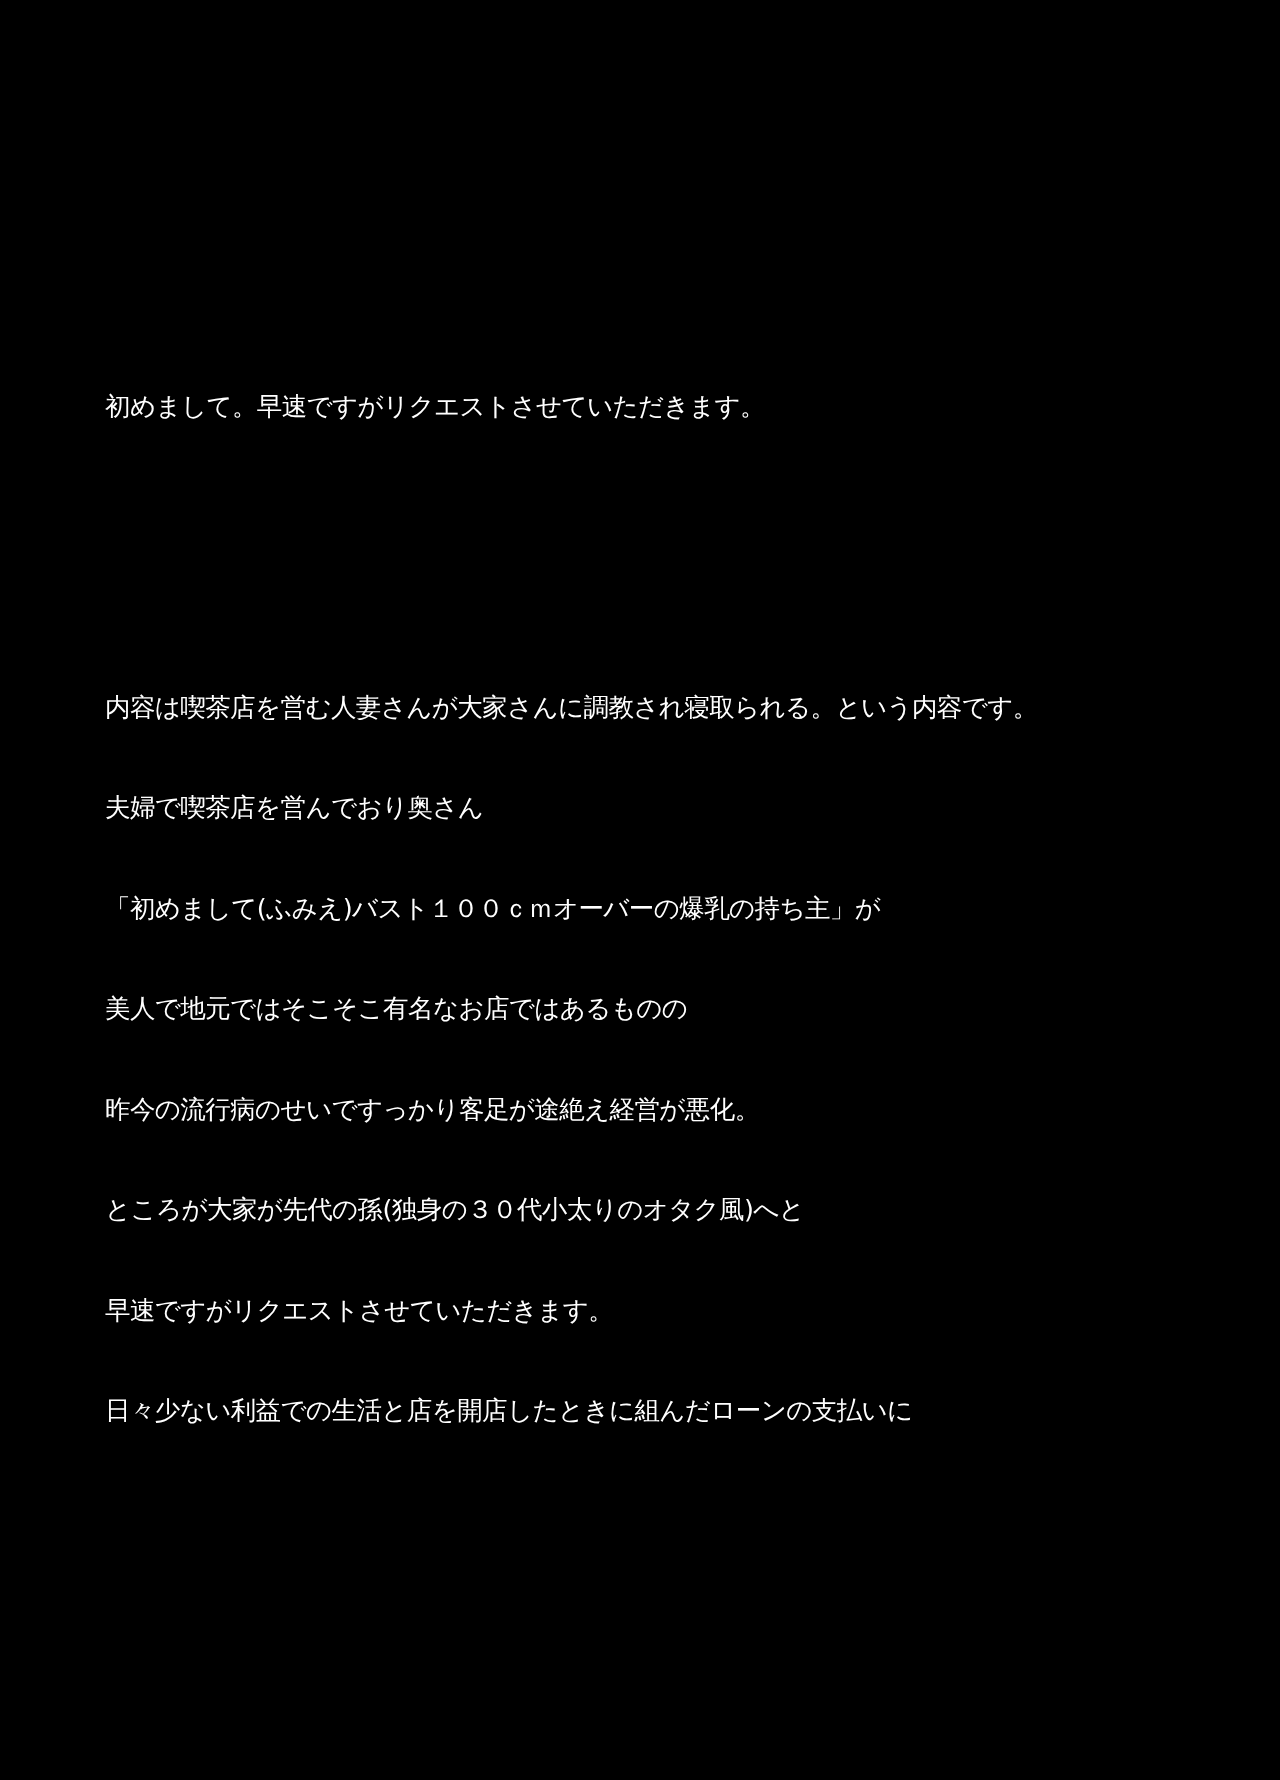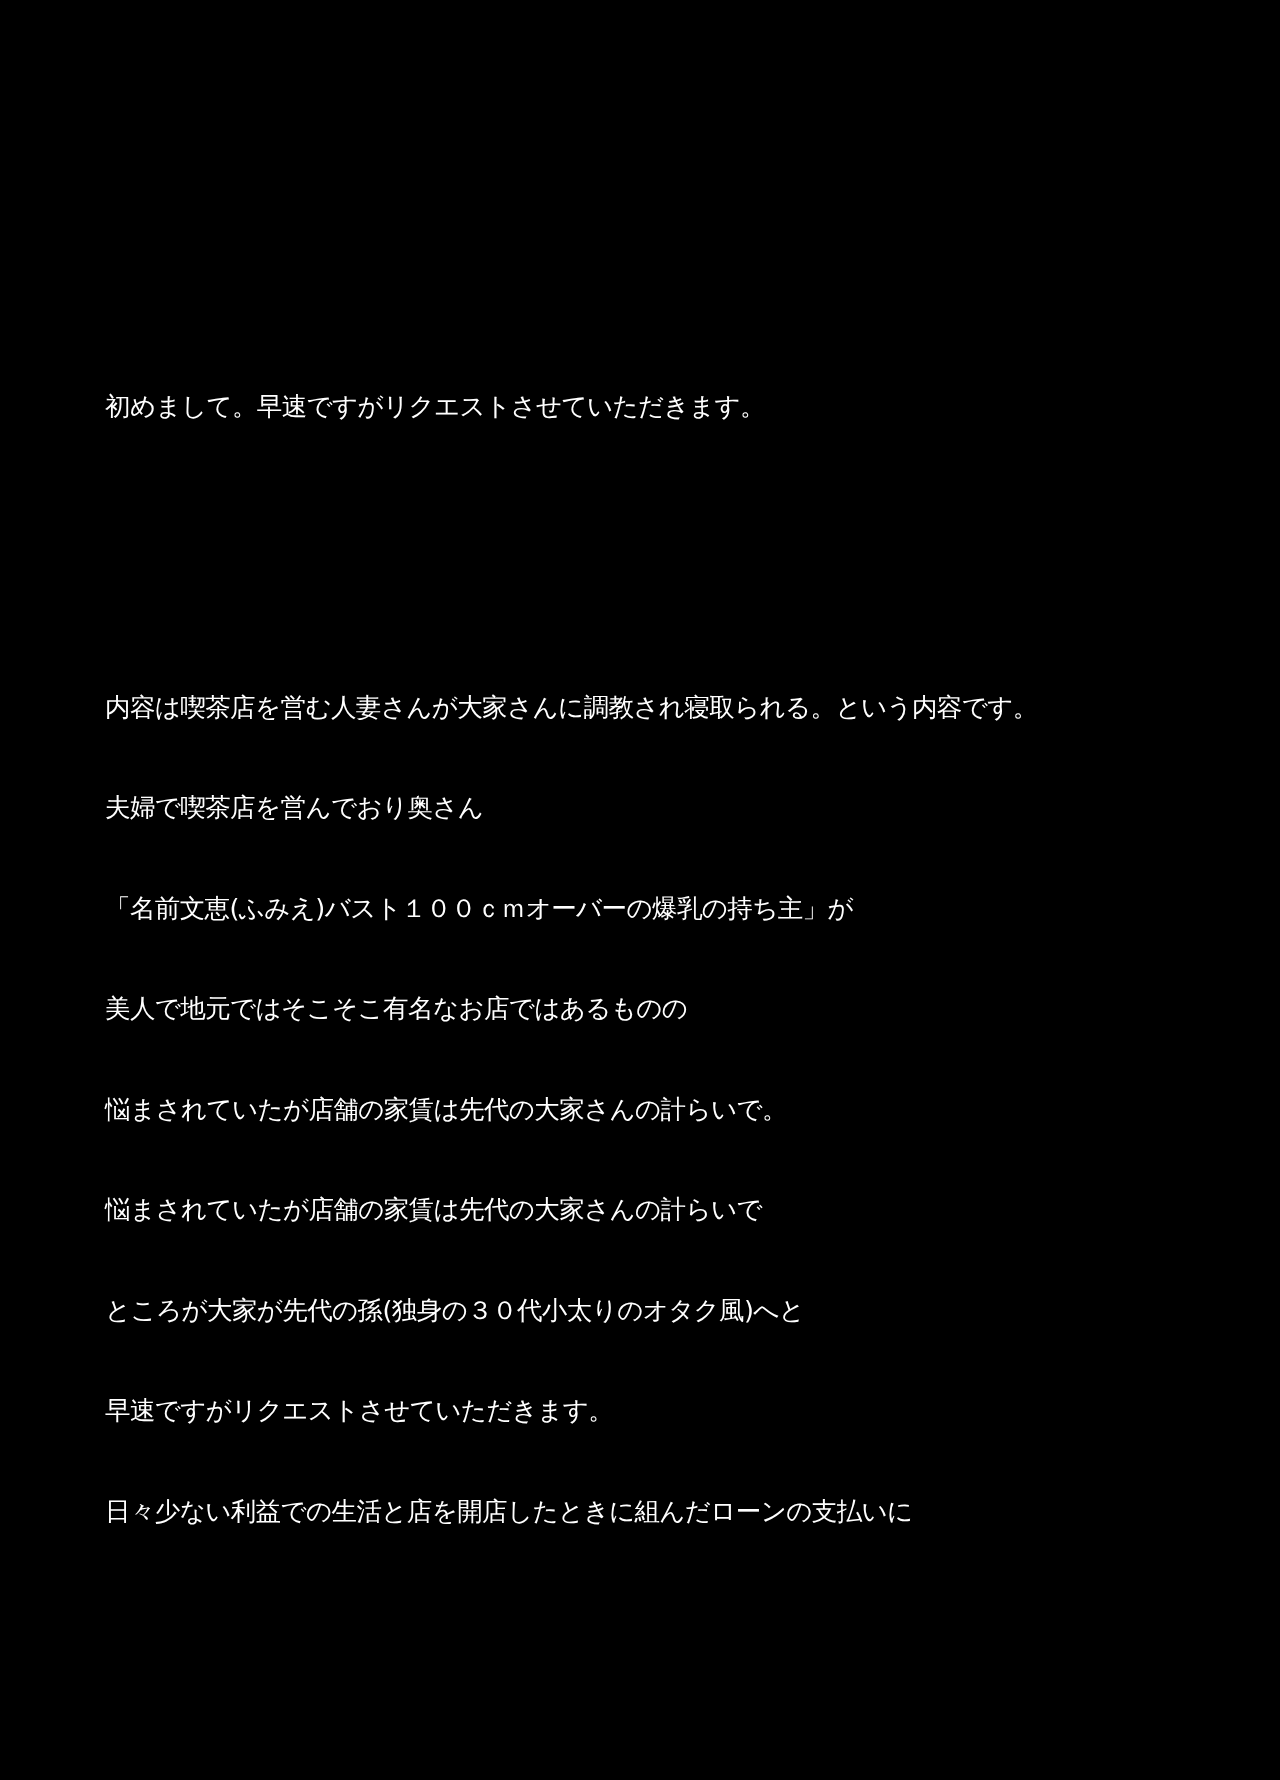--- a/index.html
+++ b/index.html
@@ -53,24 +53,23 @@
 
   <div class="text-block">
 
     <div class="para">
       <span class="line">初めまして。早速ですがリクエストさせていただきます。</span>
     </div>
 
     <div class="para">
       <span class="line">内容は喫茶店を営む人妻さんが大家さんに調教され寝取られる。という内容です。</span>
       <span class="line">夫婦で喫茶店を営んでおり奥さん</span>
-      <span class="line">「名前文恵(ふみえ)バスト１００ｃｍオーバーの爆乳の持ち主」が</span>
+      <span class="line">「初めまして(ふみえ)バスト１００ｃｍオーバーの爆乳の持ち主」が</span>
       <span class="line">美人で地元ではそこそこ有名なお店ではあるものの</span>
-      <span class="line">悩まされていたが店舗の家賃は先代の大家さんの計らいで。</span>
-      <span class="line">悩まされていたが店舗の家賃は先代の大家さんの計らいで</span>
+      <span class="line">昨今の流行病のせいですっかり客足が途絶え経営が悪化。</span>
       <span class="line">ところが大家が先代の孫(独身の３０代小太りのオタク風)へと</span>
       <span class="line">早速ですがリクエストさせていただきます。</span>
       <span class="line">日々少ない利益での生活と店を開店したときに組んだローンの支払いに</span>
       
       
       
       
       
       
       

